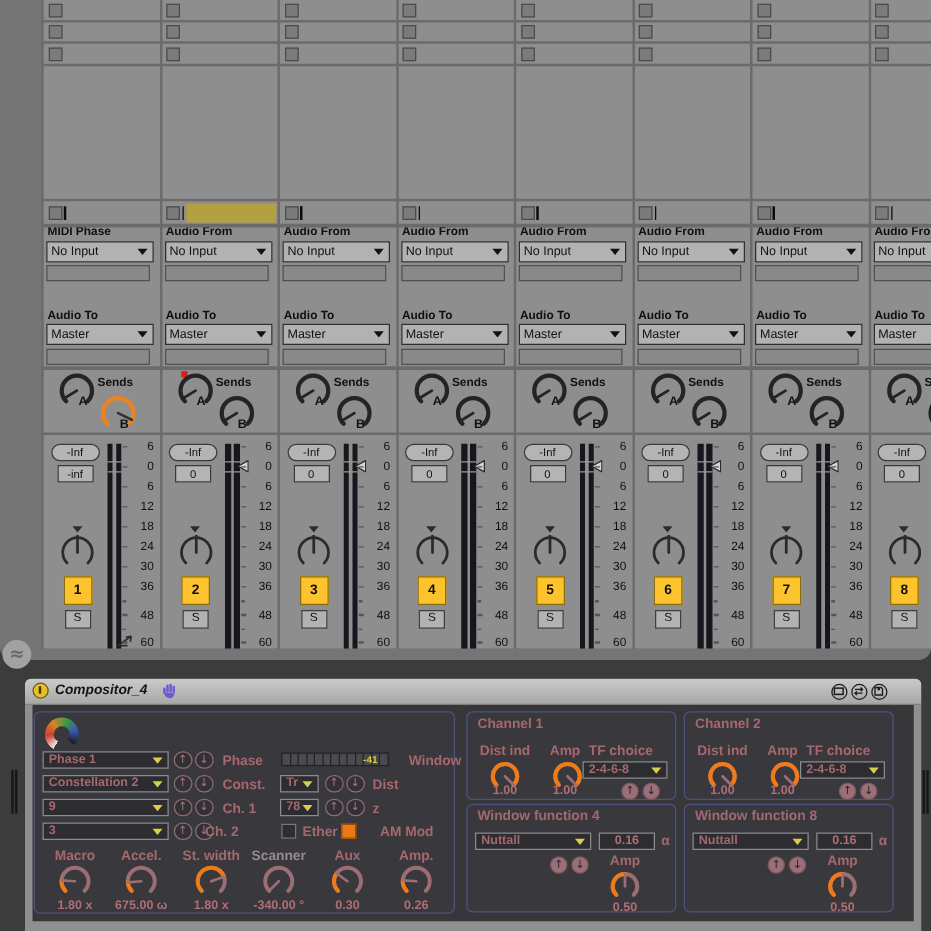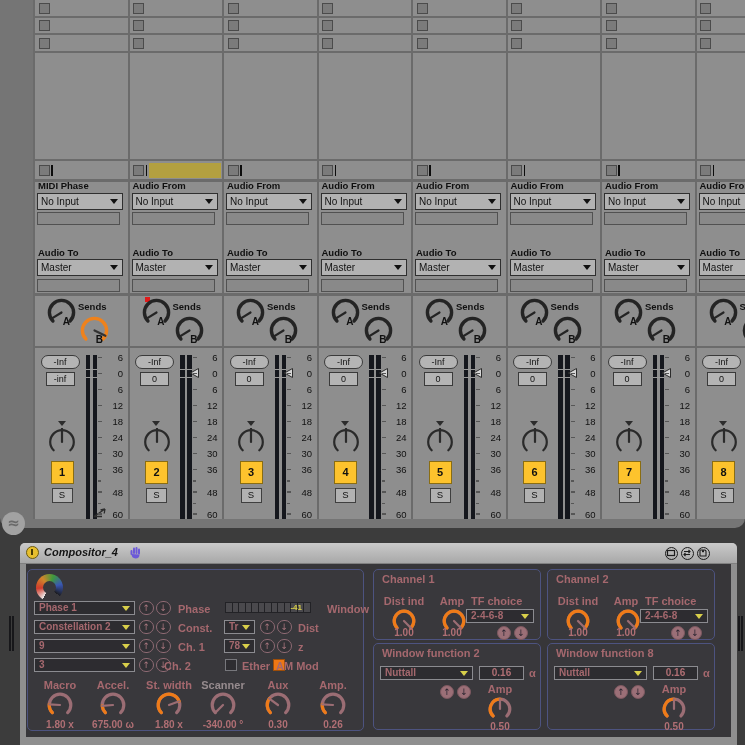--- a/index.html
+++ b/index.html
@@ -822,21 +822,21 @@
 
       <div class="plug-dd" style="left:6px;top:88px;width:101px">
         <span>3</span><span class="yarr"></span>
       </div>
       <div class="circ-btn" style="left:111px;top:88px">↑</div>
       <div class="circ-btn" style="left:128px;top:88px">↓</div>
       <div class="plug-label" style="left:136px;top:90px">Ch. 2</div>
       <div class="chk" style="left:197px;top:89px"></div>
       <div class="plug-label" style="left:214px;top:90px">Ether</div>
       <div class="orange-sq" style="left:245px;top:89px"></div>
-      <div class="plug-label" style="left:248px;top:90px">AM Mod</div>
+      <div class="plug-label" style="left:276px;top:90px">AM Mod</div>
 
       <div class="knob-lab" style="left:4px;top:109px;width:56px">Macro</div>
       <div class="knob-lab" style="left:57px;top:109px;width:56px">Accel.</div>
       <div class="knob-lab" style="left:113px;top:109px;width:56px">St. width</div>
       <div class="knob-lab" style="left:167px;top:109px;width:56px;color:#968b8e">Scanner</div>
       <div class="knob-lab" style="left:222px;top:109px;width:56px">Aux</div>
       <div class="knob-lab" style="left:277px;top:109px;width:56px">Amp.</div>
 
       <div class="knobwrap" style="left:18px;top:121px"><span class="knob"><svg width="28" height="28" style="display:block">
               <path d="M6.36,21.64 A10.8,10.8 0 1 1 21.64,21.64" stroke="#9b6d74" stroke-width="3.2" fill="none" stroke-linecap="round"></path>
@@ -917,21 +917,21 @@
     <div class="knob-val" style="left:56px;top:57px;width:44px">1.00</div>
     <div class="plug-label" style="left:97px;top:25px">TF choice</div>
     <div class="plug-dd" style="left:92px;top:39px;width:68px">
       <span>2-4-6-8</span><span class="yarr"></span>
     </div>
     <div class="circ-btn fill" style="left:123px;top:56px;width:14px;height:14px">↑</div>
     <div class="circ-btn fill" style="left:140px;top:56px;width:14px;height:14px">↓</div>
   </div>
 
     <div class="panel wf-panel" style="left:347px;top:79px;width:168px;height:87px">
-    <div class="plug-label" style="left:8px;top:3px">Window function 2</div>
+    <div class="plug-label" style="left:8px;top:3px">Window function 4</div>
     <div class="plug-dd" style="left:6px;top:22px;width:93px">
       <span>Nuttall</span><span class="yarr"></span>
     </div>
     <div class="plug-num" style="left:105px;top:22px;width:45px">0.16</div>
     <div class="plug-label" style="left:155px;top:23px">α</div>
     <div class="circ-btn fill" style="left:66px;top:41px;width:14px;height:14px">↑</div>
     <div class="circ-btn fill" style="left:83px;top:41px;width:14px;height:14px">↓</div>
     <div class="knob-lab" style="left:101px;top:39px;width:50px">Amp</div>
     <div class="knobwrap" style="left:113px;top:52px"><span class="knob"><svg width="26" height="26" style="display:block">
               <path d="M6.07,19.93 A9.8,9.8 0 1 1 19.93,19.93" stroke="#9b6d74" stroke-width="3.2" fill="none" stroke-linecap="round"></path>

